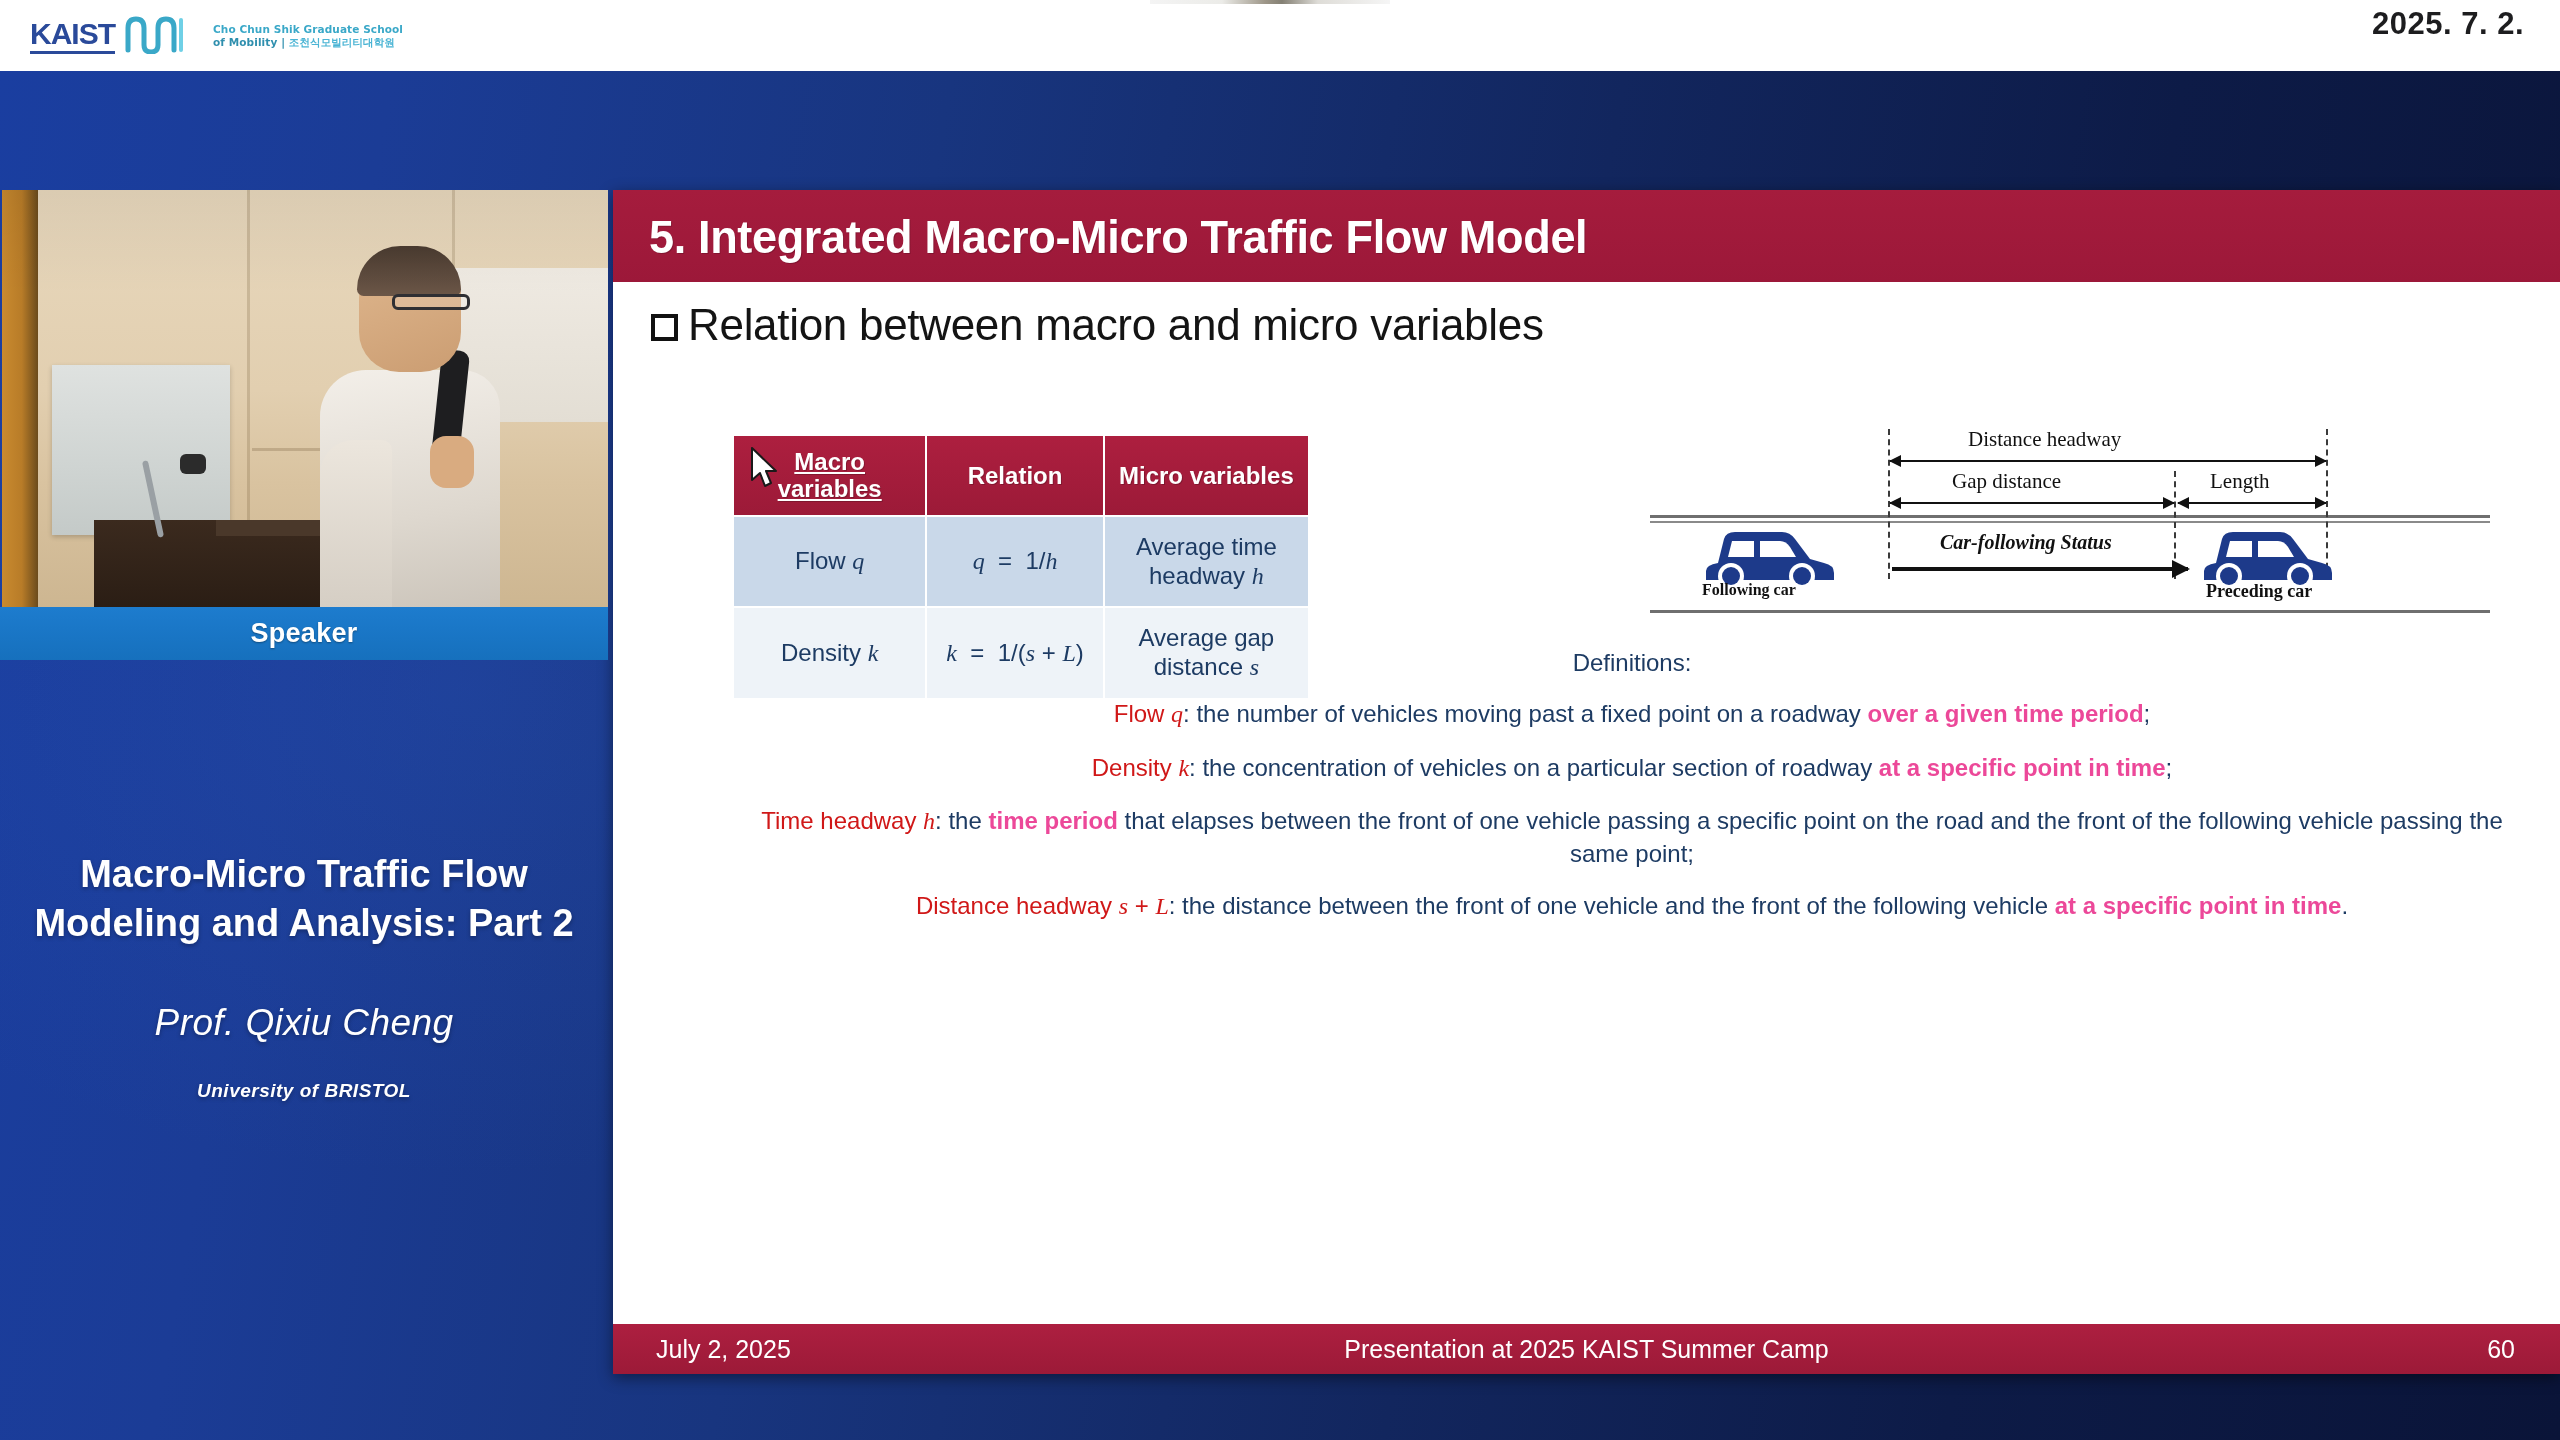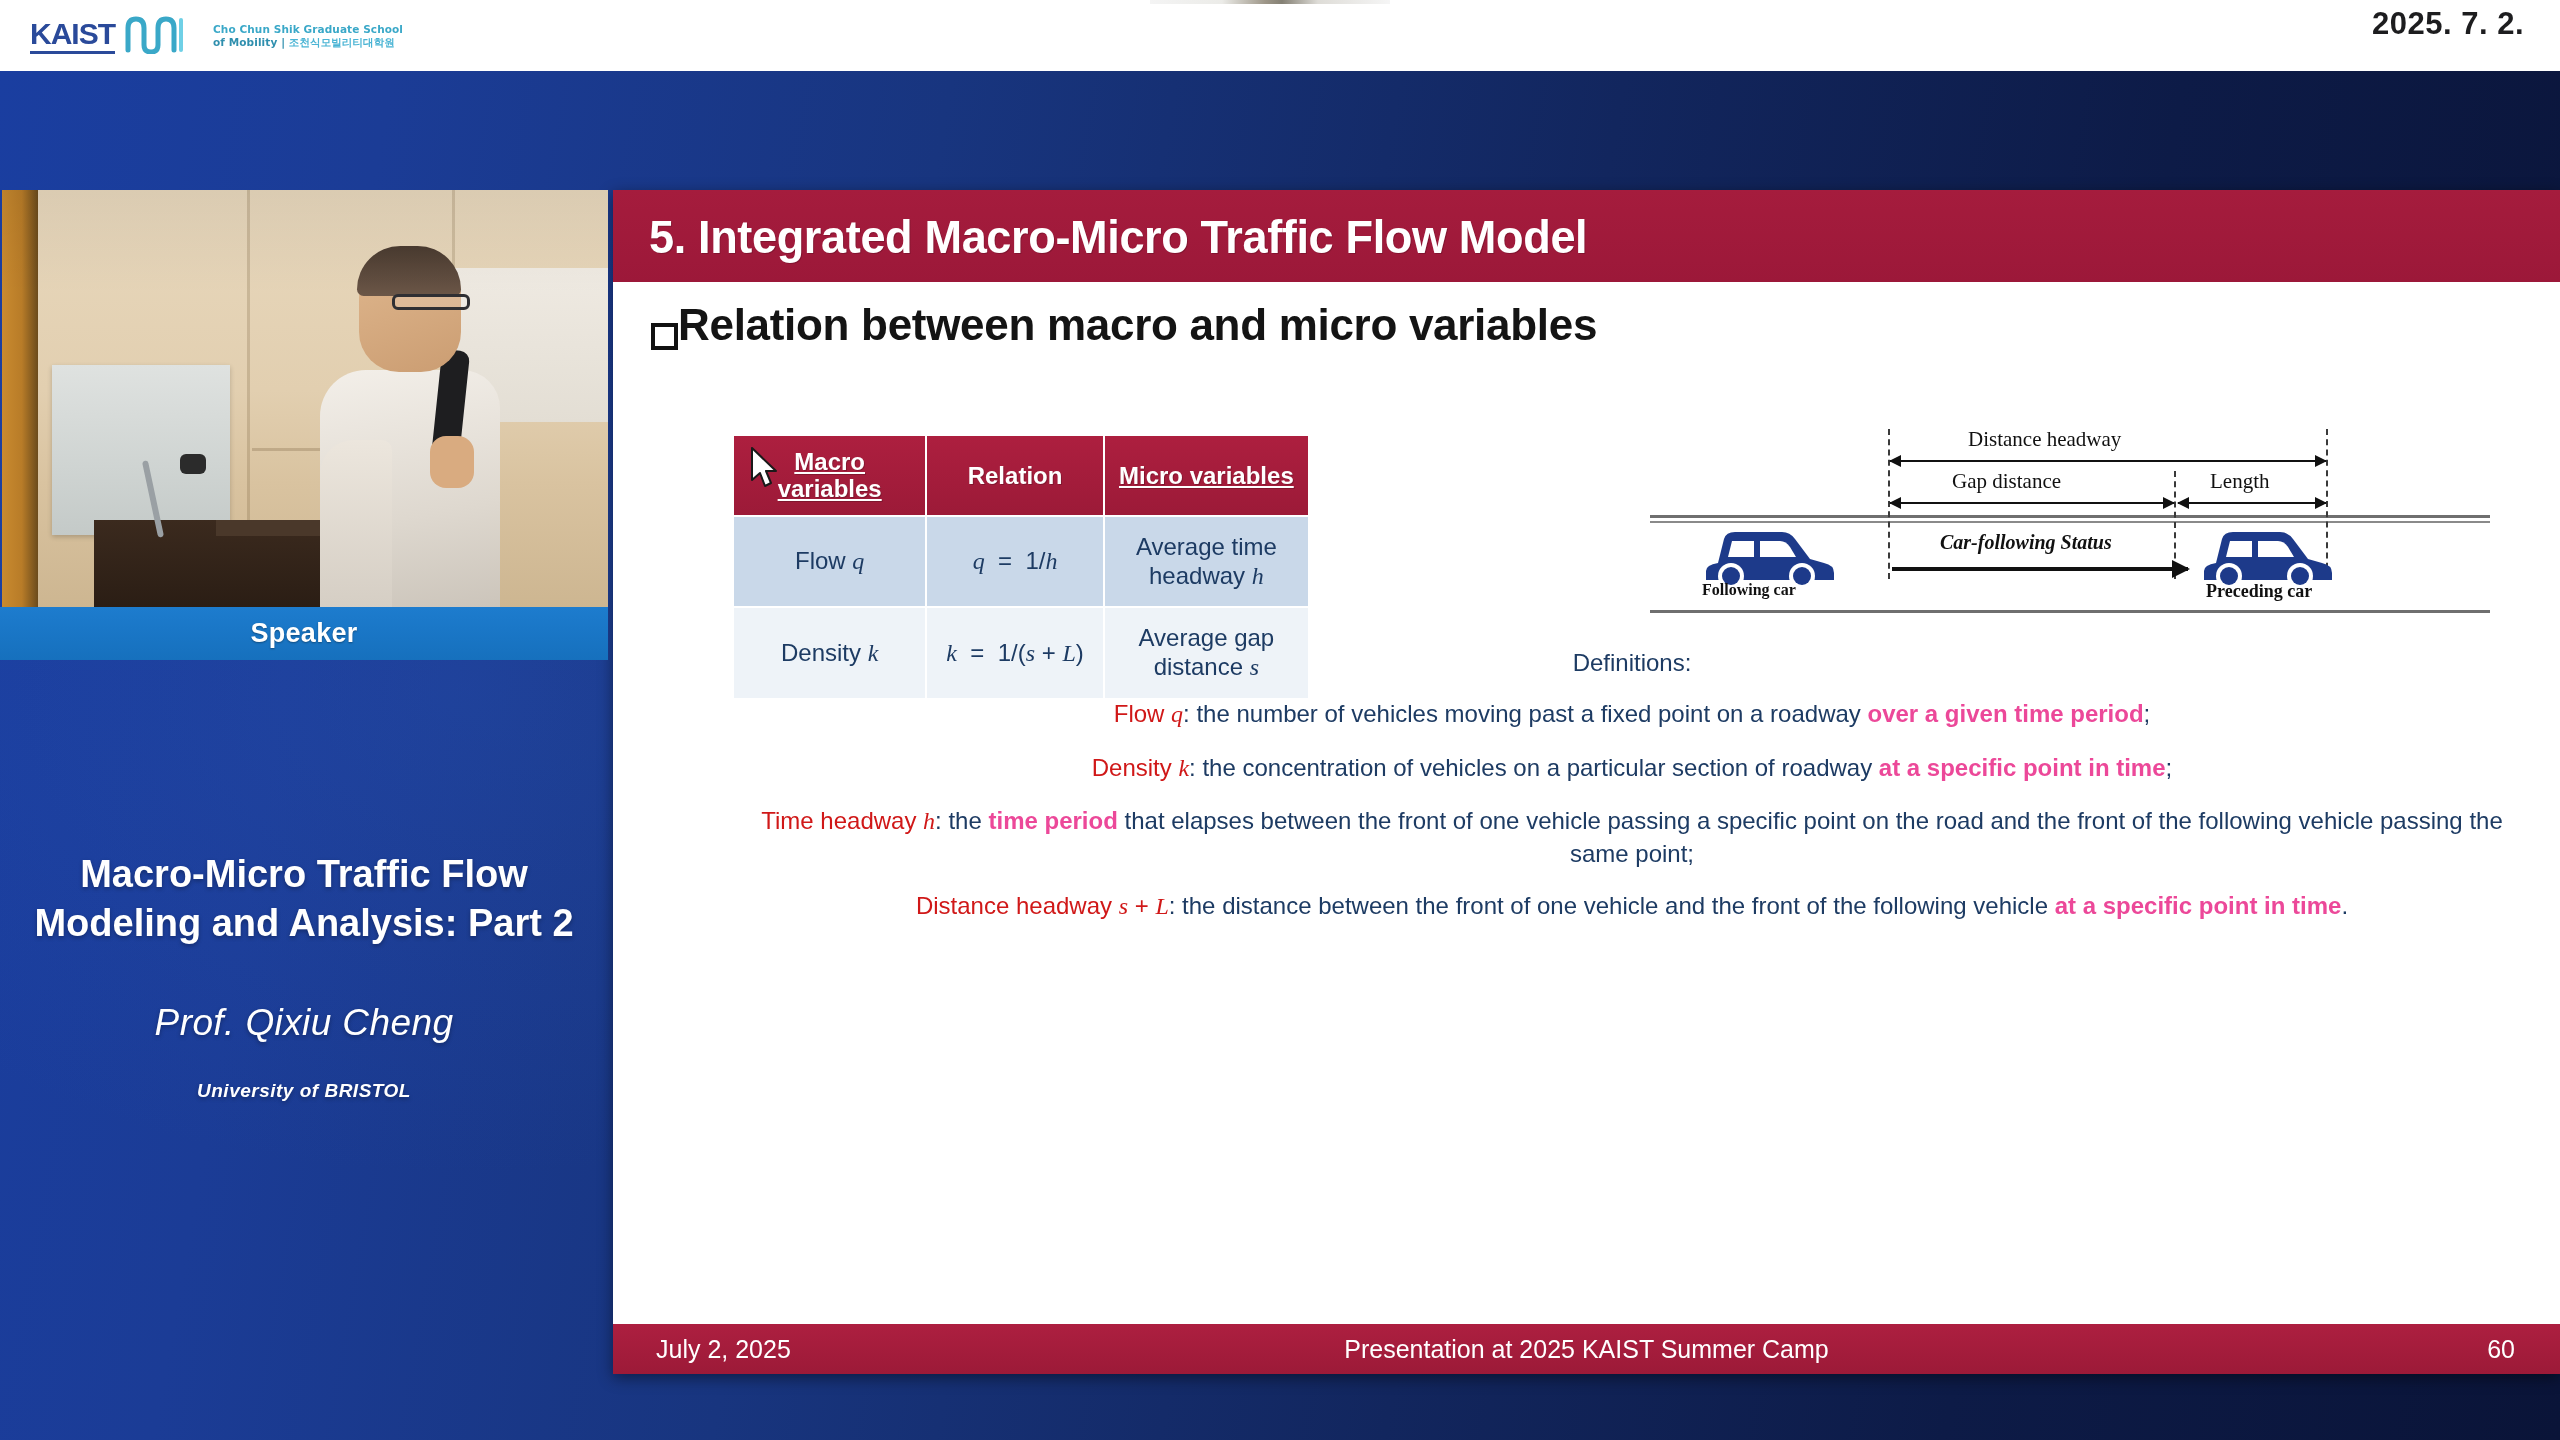--- a/index.html
+++ b/index.html
@@ -148,21 +148,21 @@
     margin-left:36px; letter-spacing:-.4px;
     font-family:"Liberation Sans", sans-serif;
     text-shadow:1px 1px 0 rgba(0,0,0,.18);
     transform:scaleX(.96); transform-origin:left center;
   }
   #slide-body{ position:absolute; left:0; top:92px; width:1947px; height:1042px; }
 
   
   #heading{
     position:absolute; left:38px; top:18px;
-    display:flex; align-items:flex-end; font-weight:bold;
+    display:flex; align-items:center; gap:10px;
   }
   #heading-box{
     width:27px; height:27px; border:4px solid #111; background:#fff;
     margin-top:4px;
   }
   #heading-text{
     font-size:44px; color:#141414; letter-spacing:-.3px;
     font-family:"Liberation Sans", sans-serif;
   }
 
@@ -178,21 +178,21 @@
     text-shadow:1px 1px 0 rgba(0,0,0,.2);
   }
   #rel-table td{
     font-size:24px; color:#1d3b63; text-align:center;
     padding:16px 8px; border:2px solid #ffffff; line-height:1.2;
   }
   #rel-table tr.r1 td{ background:#c9d8e9; }
   #rel-table tr.r2 td{ background:#eef3f8; }
   #rel-table .col-a{ width:194px;text-decoration:underline; }
   #rel-table .col-b{ width:178px; }
-  #rel-table .col-c{ width:206px;text-decoration:underline; }
+  #rel-table .col-c{ width:206px; }
   .mi{ font-family:"Liberation Serif", serif; font-style:italic; }
 
   
   #cardiag{
     position:absolute; left:1037px; top:145px; width:840px; height:185px;
     font-family:"Liberation Serif", serif; color:#111;
   }
   #cardiag .road-top{ position:absolute; left:0; top:88px; width:840px; height:3px; background:#6f6f6f; }
   #cardiag .road-top2{ position:absolute; left:0; top:94px; width:840px; height:2px; background:#8a8a8a; }
   #cardiag .road-bot{ position:absolute; left:0; top:183px; width:840px; height:3px; background:#6f6f6f; }

